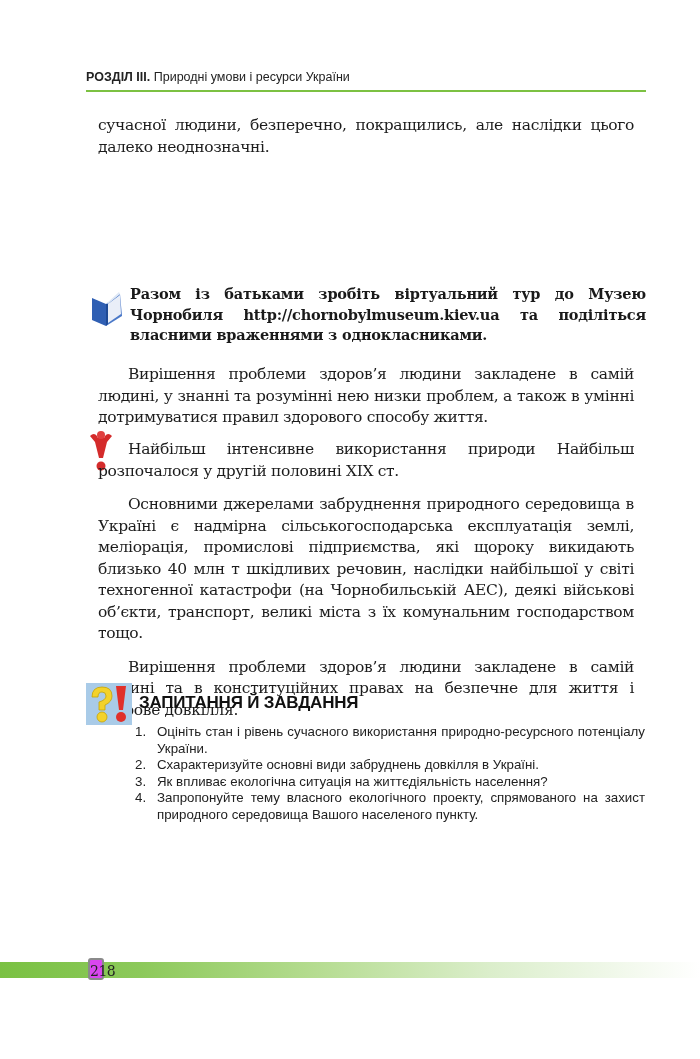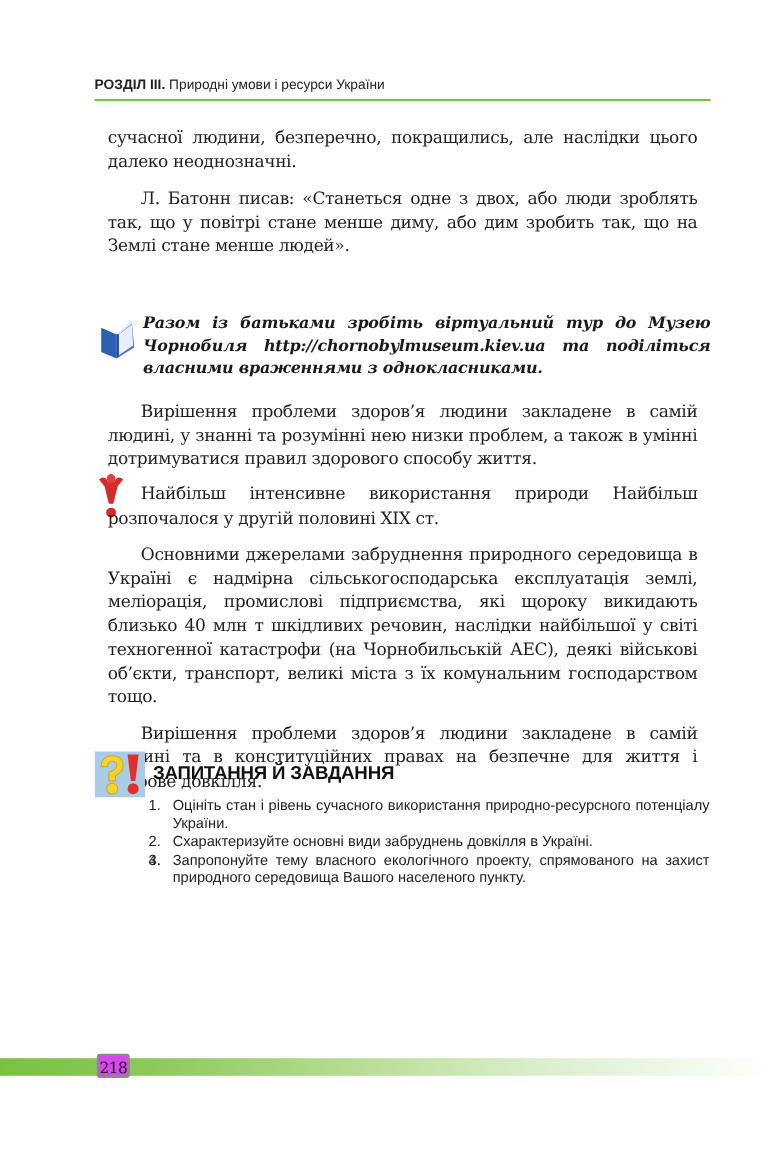--- a/index.html
+++ b/index.html
@@ -21,21 +21,21 @@
       text-align: justify; color: #1c1c1c; letter-spacing: -0.35px;
     }
     .body-text p { margin: 12px; text-indent: 30px; }
     .body-text p.noindent { text-indent: 0; }
     .tip {
       position: absolute; left: 86px; top: 284px; width: 560px; height: 62px;
     }
     .tip .icon { position: absolute; left: 2px; top: 4px; width: 40px; height: 40px; }
     .tip .text {
       position: absolute; left: 44px; top: 0; width: 516px;
-      font-family: "DejaVu Serif", serif; font-style: italic; font-weight: bold;
+      font-family: "DejaVu Serif", serif; font-weight: bold;
       font-size: 14.5px; line-height: 20.5px; text-align: justify; letter-spacing: -0.2px; color: #1a1a1a;
     }
     .fact-icon { position: absolute; left: 88px; top: 428px; width: 26px; height: 44px; }
     .qa-header { position: absolute; left: 86px; top: 683px; width: 560px; height: 40px; }
     .qa-header .icon { position: absolute; left: 0; top: 0; width: 46px; height: 42px; }
     .qa-header .title {
       position: absolute; left: 53px; top: 10px;
       font-family: "Liberation Sans", sans-serif; font-weight: bold; font-size: 17px; color: #111;
       letter-spacing: -0.2px;
     }
@@ -43,38 +43,37 @@
       position: absolute; left: 135px; top: 724px; width: 510px; margin: 0; padding: 0; list-style: none;
       font-family: "Liberation Sans", sans-serif; font-size: 13.3px; line-height: 16.5px; color: #222;
     }
     .questions li { position: relative; padding-left: 22px; text-align: justify; }
     .questions li .num { position: absolute; left: 0; top: 0; }
     .footer-bar {
       position: absolute; left: 0; top: 962px; width: 700px; height: 16px;
       background: linear-gradient(to right, #7ac143 0%, #8cc95a 20%, #b5dc90 45%, #dbeecb 70%, #ffffff 100%);
     }
     .page-num {
-      position: absolute; left: 88px; top: 958px; width: 30px; height: 22px;
+      position: absolute; left: 88px; top: 958px; width: 16px; height: 22px;
       border: 2px solid #8a8a8a; border-radius: 3px; background: #d946ef;
       font-family: "DejaVu Serif", serif; font-size: 14px; line-height: 22px; text-align: center; color: #222;
       box-sizing: border-box; letter-spacing: -0.5px;
     }
   </style>
 </head>
 <body>
 
 <div class="header">
   <b>РОЗДІЛ ІІІ.</b>
   <span>Природні умови і ресурси України</span>
 </div>
 <div class="header-rule"></div>
 
 <div class="body-text" style="top:103px;">
   <p class="noindent">сучасної людини, безперечно, покращились, але наслідки цього далеко неоднозначні.</p>
-  <p>Л. Батонн писав: «Станеться одне з двох, або люди зроблять так, що у повітрі стане менше диму, або дим зробить так, що на Землі стане менше людей».</p>
 </div>
 
 <div class="tip">
   <span class="icon">
     <svg width="40" height="40" viewBox="0 0 40 40">
       <polygon points="4,10 18,16 18,38 4,32" fill="#2f5fb3"></polygon>
       <polygon points="18,16 32,6 34,28 18,38" fill="#4a78c8"></polygon>
       <polygon points="19,15 31,4 32,6 20,16" fill="#dfe8f5"></polygon>
       <polygon points="20,16 32,7 33,26 20,35" fill="#e9eef8"></polygon>
       <polygon points="18,16 20,16 20,36 18,38" fill="#1e4a95"></polygon>
@@ -110,18 +109,18 @@
       <path d="M30,3 L40,3 L37,27 L33,27 Z" fill="#e0302a"></path>
       <circle cx="35" cy="34" r="5" fill="#e0302a"></circle>
     </svg>
   </span>
   <span class="title">ЗАПИТАННЯ Й ЗАВДАННЯ</span>
 </div>
 
 <ol class="questions">
   <li><span class="num">1.</span><span>Оцініть стан і рівень сучасного використання природно-ресурсного потенціалу України.</span></li>
   <li><span class="num">2.</span><span>Схарактеризуйте основні види забруднень довкілля в Україні.</span></li>
-  <li><span class="num">3.</span></li>
+  <li><span class="num">3.</span><span>Як впливає екологічна ситуація на життєдіяльність населення?</span></li>
   <li><span class="num">4.</span><span>Запропонуйте тему власного екологічного проекту, спрямованого на захист природного середовища Вашого населеного пункту.</span></li>
 </ol>
 
 <div class="footer-bar"></div>
 <div class="page-num">218</div>
 
 </body></html>

